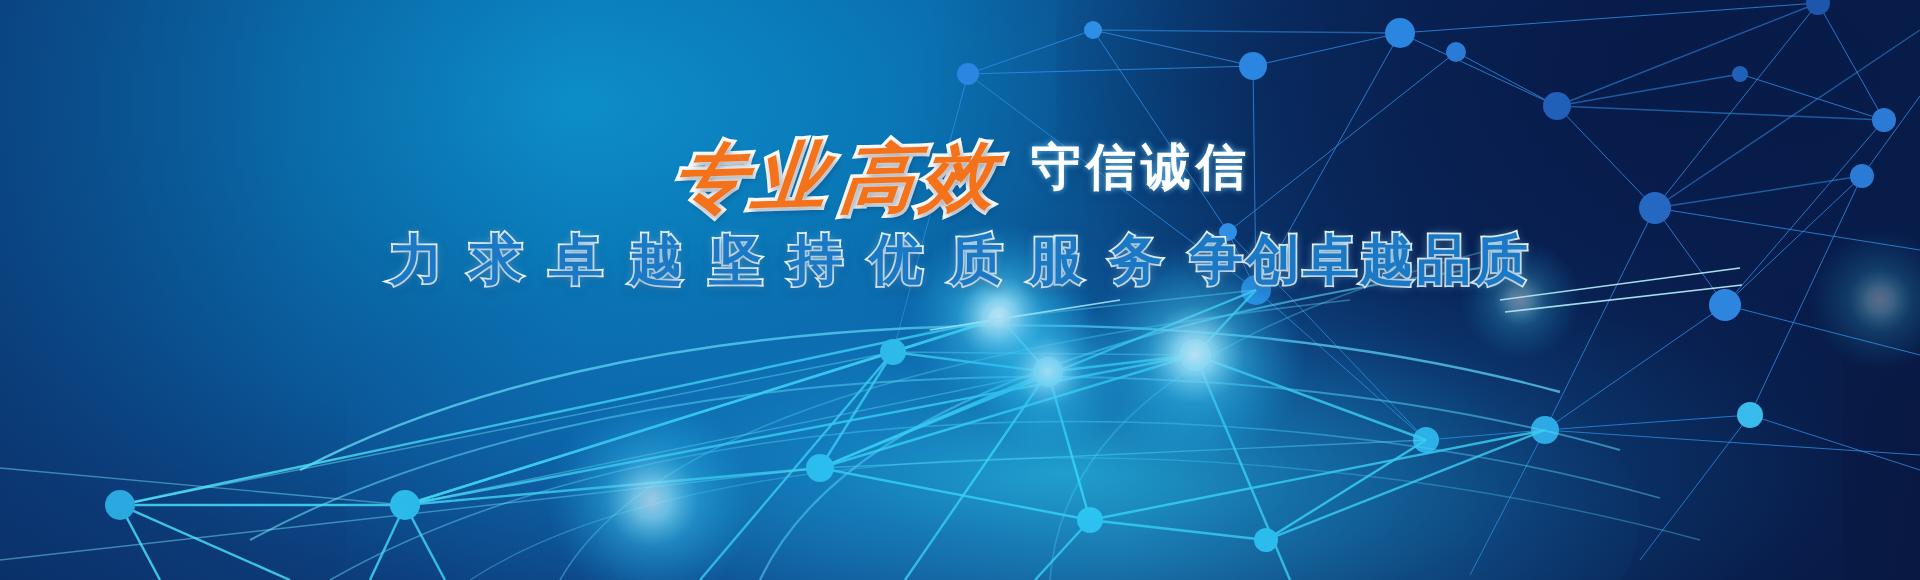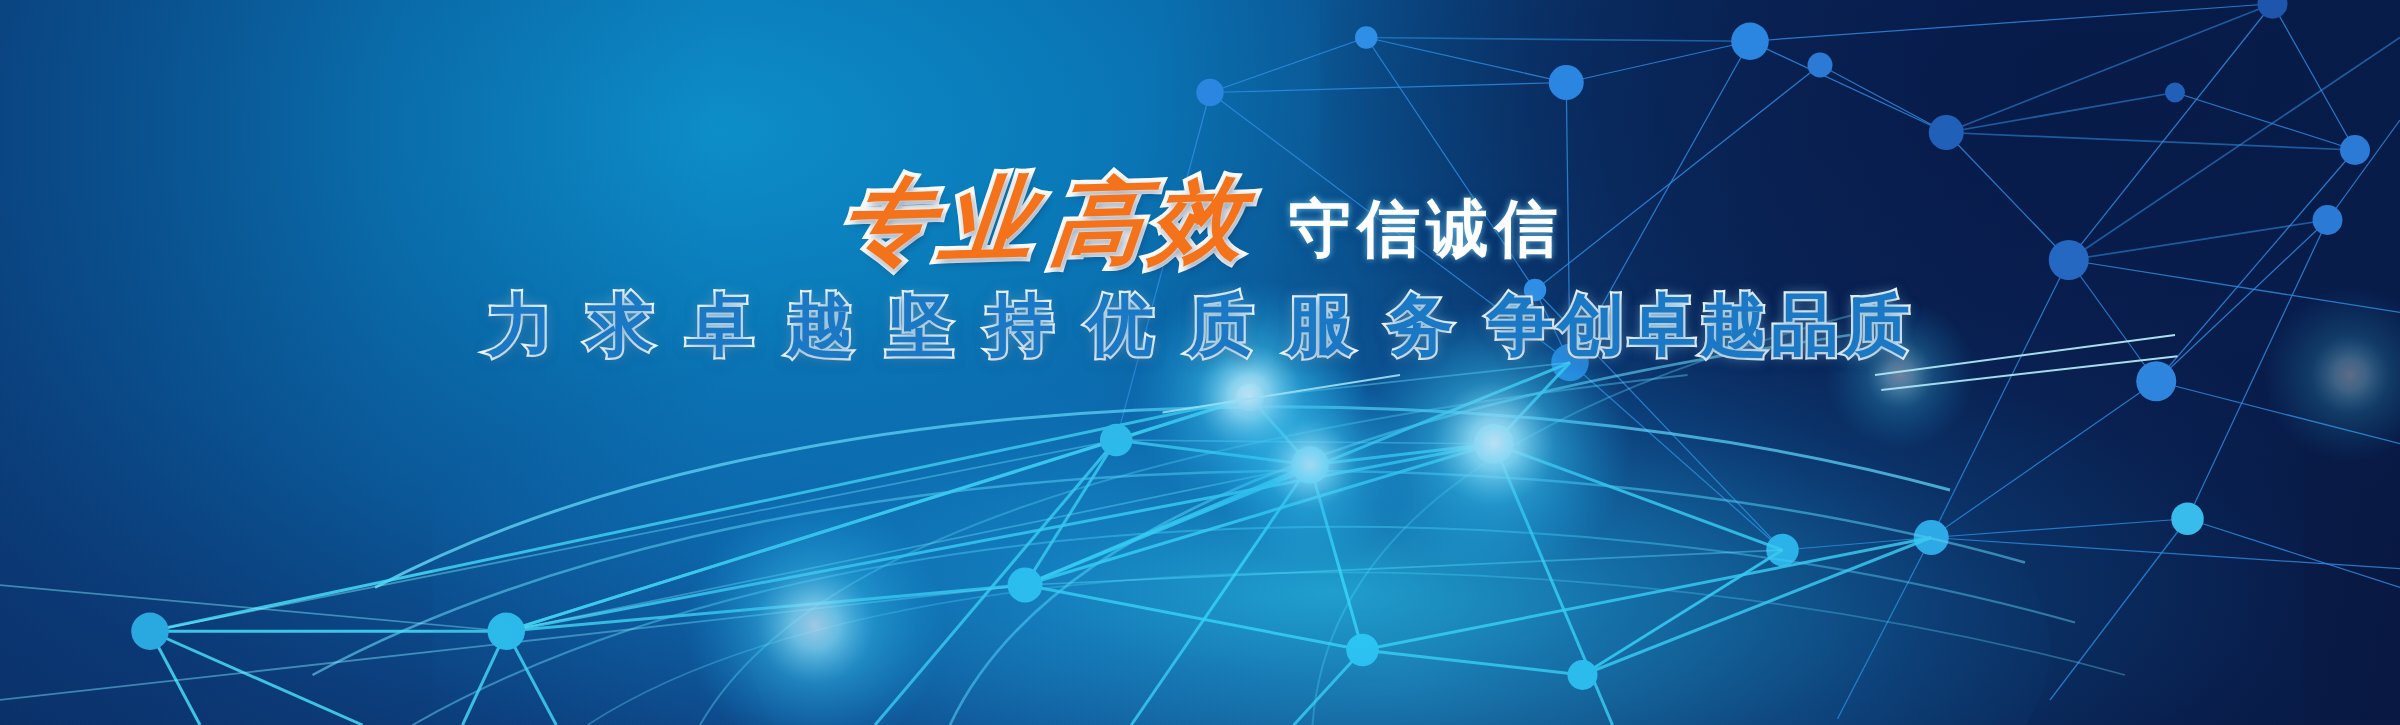--- a/index.html
+++ b/index.html
@@ -82,21 +82,21 @@
     transform:skewX(-7deg) rotate(-1.6deg);
     padding:0 4px;
   }
   .sub-white{
     font-family:"DejaVu Sans","Liberation Sans",sans-serif;
     font-weight:700;
     font-size:50px;
     color:#ffffff;
     letter-spacing:5px;
     margin-left:26px;
-    margin-bottom:6px;
+    margin-bottom:22px;
     text-shadow:
       0 0 6px rgba(120,215,255,0.85),
       0 2px 10px rgba(5,40,95,0.55);
   }
   .tagline{
     margin-top:10px;
     font-family:"DejaVu Sans","Liberation Sans",sans-serif;
     font-weight:700;
     font-size:54px;
     letter-spacing:3px;

